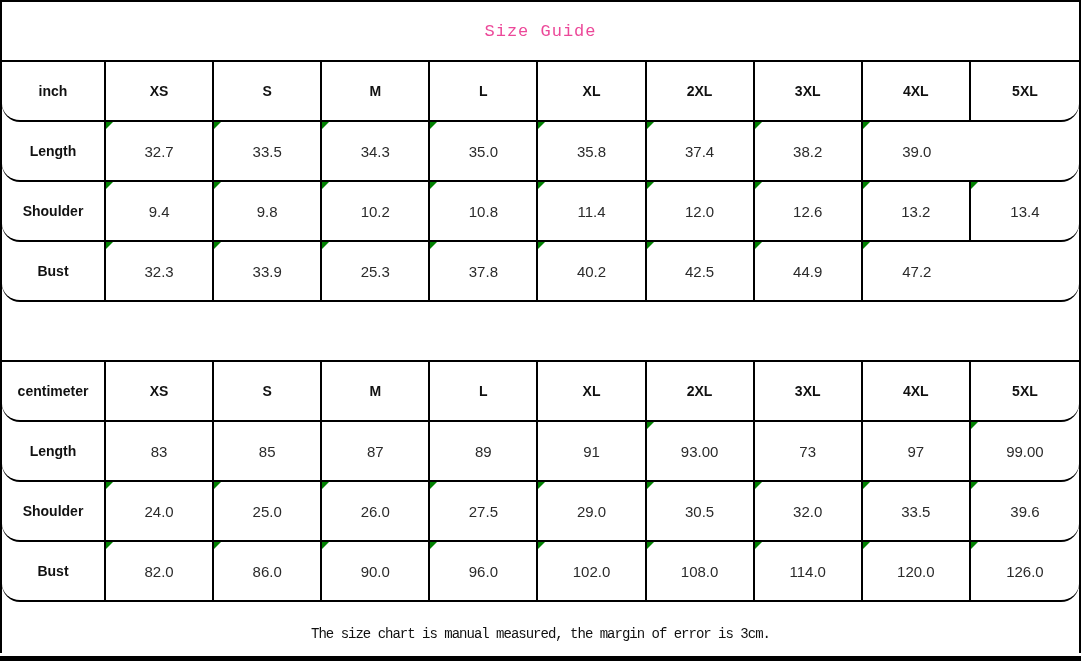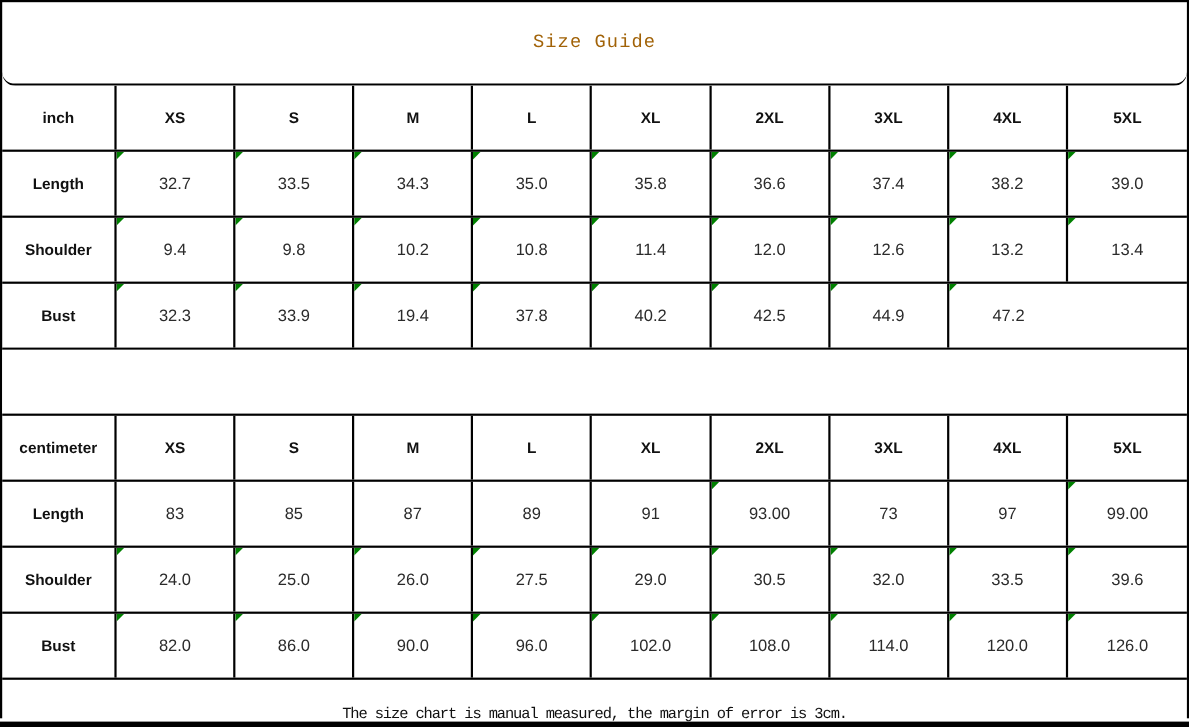--- a/index.html
+++ b/index.html
@@ -3,28 +3,28 @@
 <meta charset="utf-8">
 <style>
   * { margin:0; padding:0; box-sizing:border-box; }
   body { background:#fff; font-family:"Liberation Sans", sans-serif; }
   .sheet { width:1081px; height:661px; background:#fff; position:relative; }
   .grid-wrap {
     width:1081px; height:653px;
     border:2px solid #000; border-bottom:none;
     background:#fff;
   }
-  .row { display:grid; grid-template-columns:104px repeat(9, 1fr); border-bottom:2px solid #000; }
+  .row { display:grid; grid-template-columns:104px repeat(9, 1fr); border-bottom:2px solid #000;border-radius:18px; }
   .row > .cell { border-right:2px solid #000; }
   .row > .cell:last-child { border-right:none; }
   .title-row {
-    height:76px; border-bottom:2px solid #000;
+    height:60px; border-bottom:2px solid #000;
     display:flex; align-items:center; justify-content:center;
     font-family:"Liberation Mono","DejaVu Sans Mono",monospace;
-    font-size:17px; color:#a16207; letter-spacing:1px;border-radius:12px;
+    font-size:17px; color:#ec4899; letter-spacing:1px;
   }
   .hrow { height:60px; }
   .cell {
     position:relative; display:flex; align-items:center; justify-content:center;
     font-size:15px; color:#2b2b2b; overflow:hidden;
   }
   .cell.head, .cell.label, .cell.unit { font-weight:bold; color:#111; font-size:14px; }
   .cell.unit { font-size:14px; }
   .flag {
     position:absolute; top:0; left:0; width:0; height:0;
@@ -77,24 +77,20 @@
       <div class="cell">
           <span class="flag"></span>
           <span>35.0</span>
         </div>
       <div class="cell">
           <span class="flag"></span>
           <span>35.8</span>
         </div>
       <div class="cell">
           <span class="flag"></span>
-          <span>36.6</span>
-        </div>
-      <div class="cell">
-          <span class="flag"></span>
           <span>37.4</span>
         </div>
       <div class="cell">
           <span class="flag"></span>
           <span>38.2</span>
         </div>
       <div class="cell">
           <span class="flag"></span>
           <span>39.0</span>
         </div>
@@ -145,21 +141,21 @@
       <div class="cell">
           <span class="flag"></span>
           <span>32.3</span>
         </div>
       <div class="cell">
           <span class="flag"></span>
           <span>33.9</span>
         </div>
       <div class="cell">
           <span class="flag"></span>
-          <span>19.4</span>
+          <span>25.3</span>
         </div>
       <div class="cell">
           <span class="flag"></span>
           <span>37.8</span>
         </div>
       <div class="cell">
           <span class="flag"></span>
           <span>40.2</span>
         </div>
       <div class="cell">

